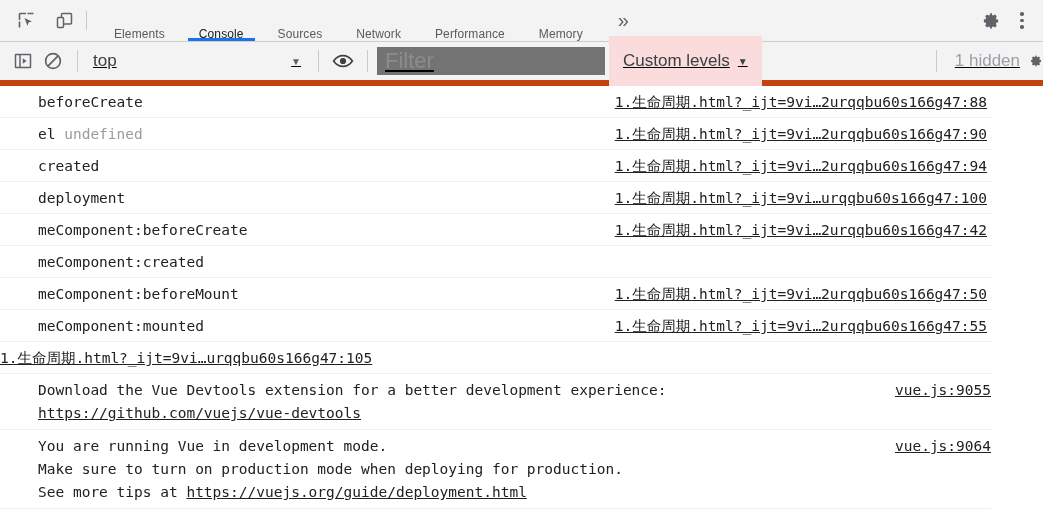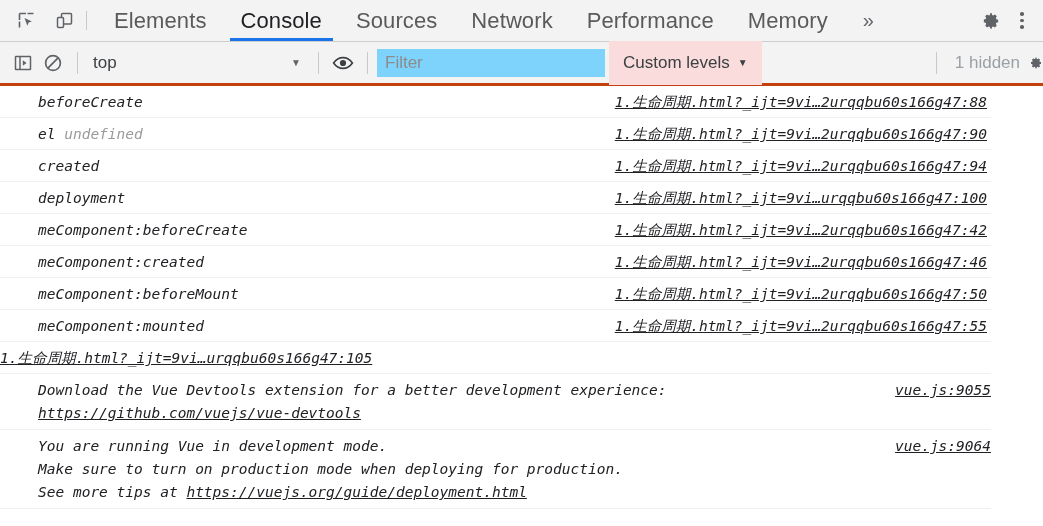--- a/index.html
+++ b/index.html
@@ -43,23 +43,23 @@
     margin: 11px 10px 11px 6px;
     flex: 0 0 1px;
   }
   .tabs {
     display: flex;
     align-items: stretch;
   }
   .tab {
     position: relative;
     display: flex;
-    align-items: center;
-    padding: 16px 17px;
-    font-size: 22px;
+    align-items: flex-end;
+    padding: 0 17px;
+    font-size: 12px;
     color: #5a5a5a;
     white-space: nowrap;
     letter-spacing: 0.1px;
   }
   .tab.active { color: #202124; }
   .tab.active::after {
     content: "";
     position: absolute;
     left: 6px; right: 6px; bottom: 0;
     height: 3px;
@@ -88,24 +88,25 @@
   .kebab i {
     width: 3.5px; height: 3.5px; border-radius: 50%;
     background: #5f6368; display: block;
   }
 
   
   .console-toolbar {
     position: relative;
     height: 44px;
     background: #f3f3f3;
-    border-bottom: 3px solid #c2410c;
+    border-bottom: 6px solid #c2410c;
     display: flex;
     align-items: center;
     padding-left: 8px;
+    text-decoration: underline;
   }
   .ct-btn {
     width: 30px; height: 30px;
     display: flex; align-items: center; justify-content: center;
     border-radius: 2px;
     flex: 0 0 auto;
   }
   .ct-sep {
     width: 1px; height: 22px;
     background: #c9c9c9;
@@ -122,33 +123,33 @@
     color: #3c4043;
   }
   .ctx-select .ctx-label { flex: 1 1 auto; }
   .ctx-select .caret {
     font-size: 10px; color: #5f6368;
     margin-left: 6px;
   }
   .filter-input {
     width: 228px;
     height: 28px;
-    background: #7dd3fc;
+    background: #737373;
     border: none;
     outline: none;
-    font-size: 17px;
+    font-size: 22px;
     font-family: "Liberation Sans", sans-serif;
     color: #202124;
     padding: 0 8px;
   }
   .filter-input::placeholder { color: #8c8c8c; }
   .levels-btn {
     display: flex;
     align-items: center;
-    height: 44px;
+    height: 51px;
     padding: 4px 14px;
     margin-left: 4px;
     background: #fadcdc;
     font-size: 17px;
     color: #3c4043;
     white-space: nowrap;
   }
   .levels-btn .caret {
     font-size: 10px; margin-left: 8px; color: #3c4043;
   }
@@ -172,21 +173,20 @@
     flex: 0 0 14px;
   }
 
   
   .console-body {
     position: relative;
     width: 991px;
     height: 437px;
     overflow: hidden;
     background: #ffffff;
-    font-style: italic;
   }
   .msg {
     position: relative;
     display: flex;
     align-items: flex-start;
     border-bottom: 1px solid #f0f0f0;
     min-height: 31px;
     padding: 5px 0 4px 0;
   }
   .msg-text {
@@ -362,21 +362,20 @@
       <a class="msg-src" href="#">1.生命周期.html?_ijt=9vi…urqqbu60s166g47:100</a>
     </div>
 
     <div class="msg">
       <div class="msg-text"><span>meComponent:beforeCreate</span><span class="dim"></span></div>
       <a class="msg-src" href="#">1.生命周期.html?_ijt=9vi…2urqqbu60s166g47:42</a>
     </div>
 
     <div class="msg">
       <div class="msg-text"><span>meComponent:created</span><span class="dim"></span></div>
-      <a class="msg-src" href="#">1.生命周期.html?_ijt=9vi…2urqqbu60s166g47:46</a>
     </div>
 
     <div class="msg">
       <div class="msg-text"><span>meComponent:beforeMount</span><span class="dim"></span></div>
       <a class="msg-src" href="#">1.生命周期.html?_ijt=9vi…2urqqbu60s166g47:50</a>
     </div>
 
     <div class="msg">
       <div class="msg-text"><span>meComponent:mounted</span><span class="dim"></span></div>
       <a class="msg-src" href="#">1.生命周期.html?_ijt=9vi…2urqqbu60s166g47:55</a>

